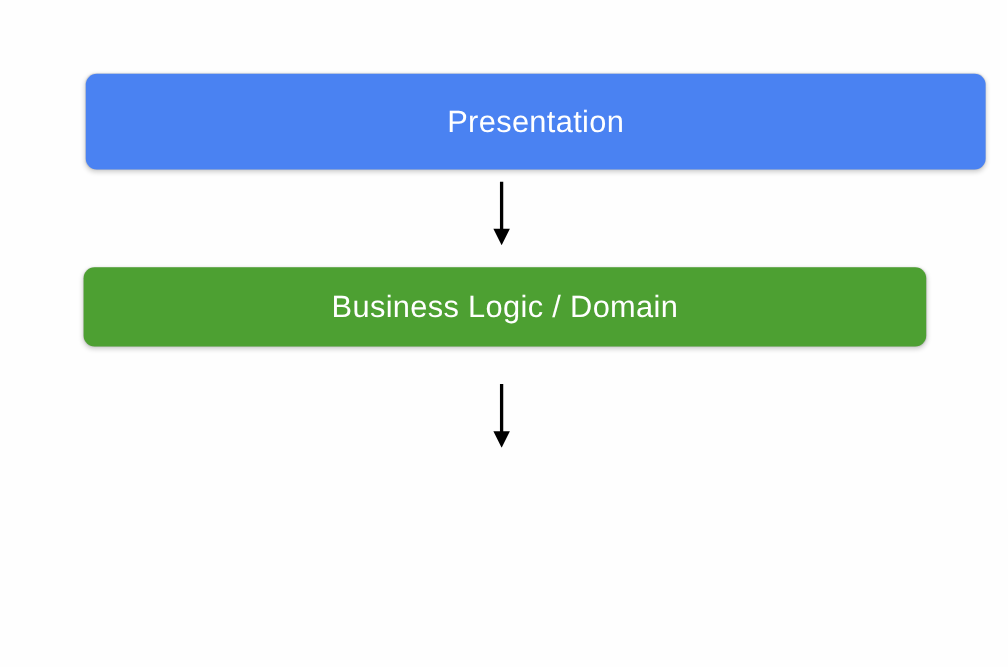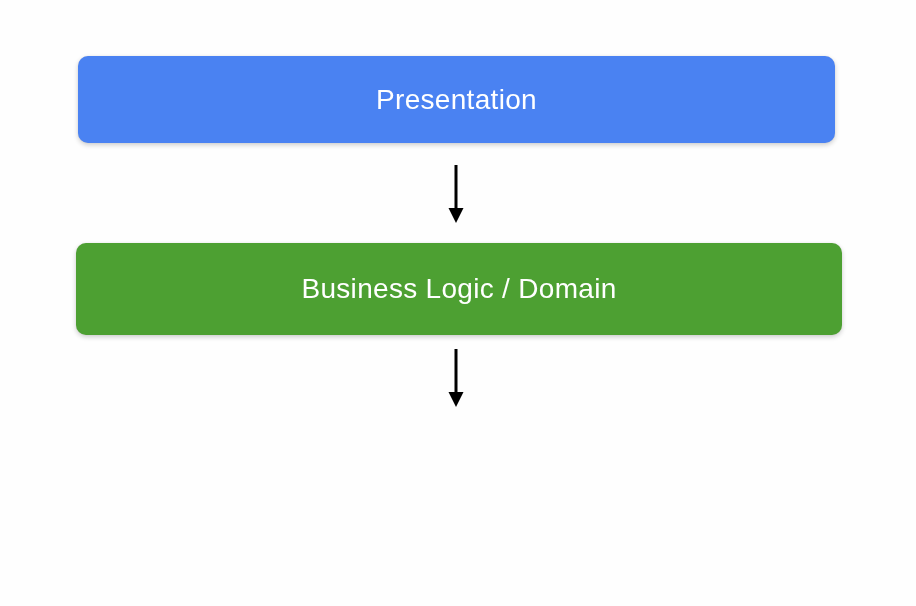--- a/index.html
+++ b/index.html
@@ -24,22 +24,22 @@
     border-radius: 10px;
     box-shadow: 0 2px 5px rgba(0,0,0,0.20), 0 0 1px rgba(0,0,0,0.10);
   }
   .layer-label {
     color: #ffffff;
     font-size: 28px;
     font-weight: 400;
     letter-spacing: 0.3px;
     white-space: nowrap;
   }
-  #layer-presentation { left: 78px; top: 56px;  width: 757px; height: 87px; }
-  #layer-business     { left: 76px; top: 243px; width: 766px; height: 92px; }
+  #layer-presentation { left: 78px; top: 67px;  width: 818px; height: 87px; }
+  #layer-business     { left: 76px; top: 243px; width: 766px; height: 72px; }
   #layer-data         { left: 70px; top: 425px; width: 767px; height: 86px; }
   .arrow {
     position: absolute;
     width: 18px;
     height: 58px;
   }
   #arrow-1 { left: 447px; top: 165px; }
   #arrow-2 { left: 447px; top: 349px; }
   .arrow svg { display: block; width: 100%; height: 100%; }
 </style>

